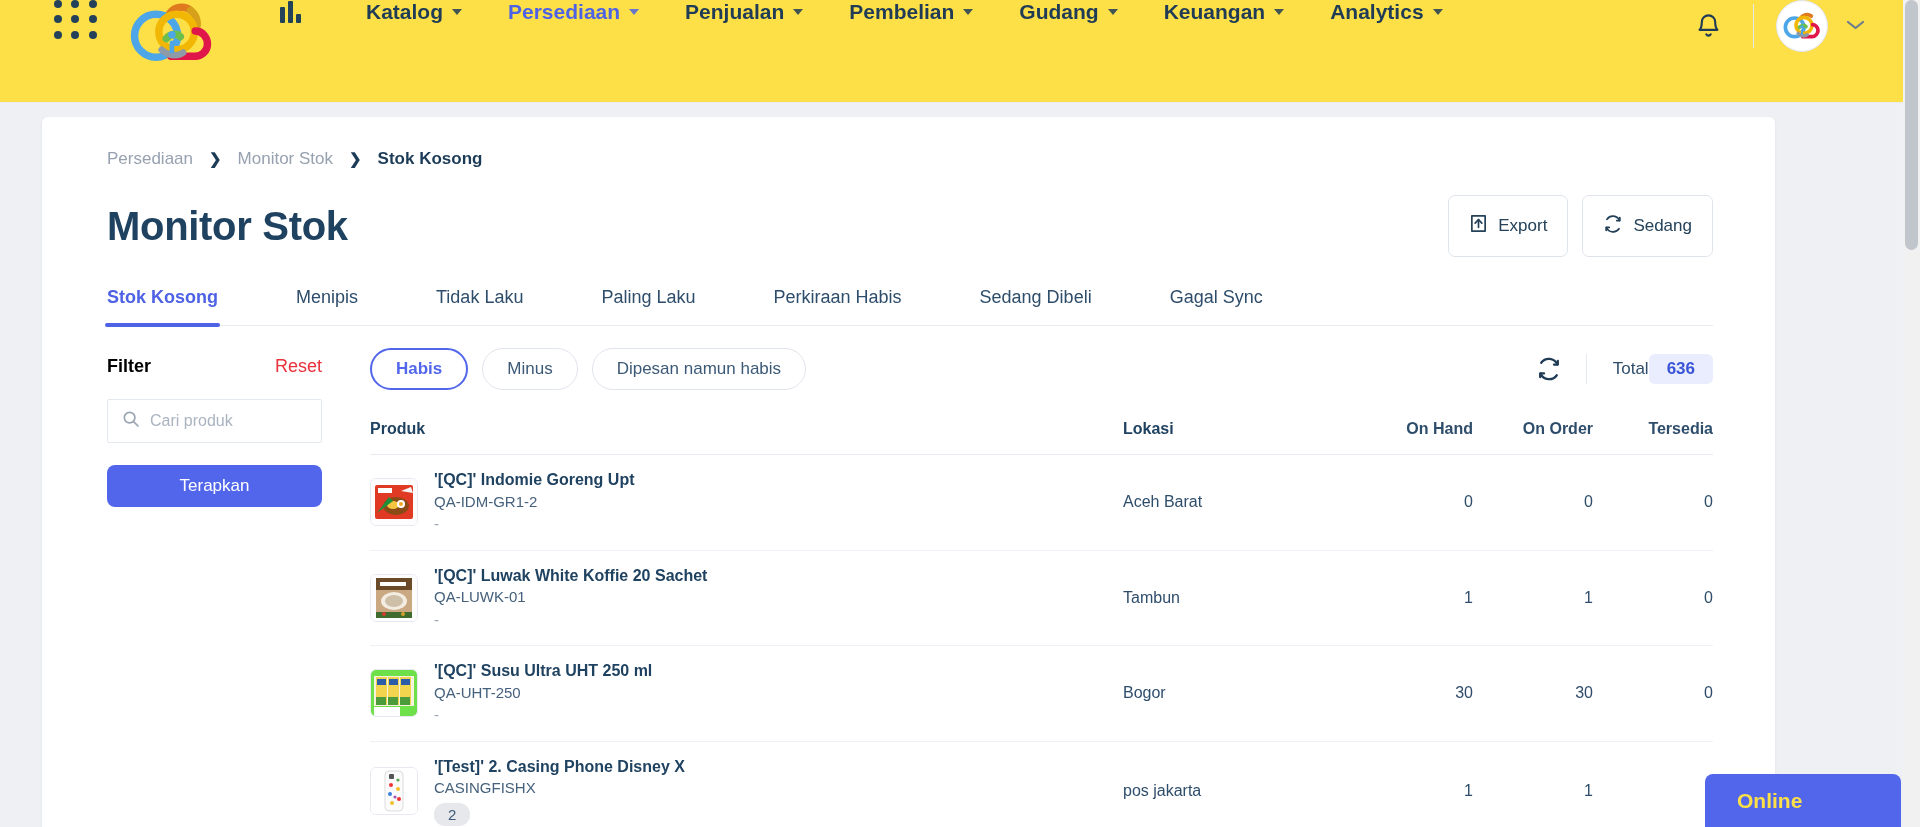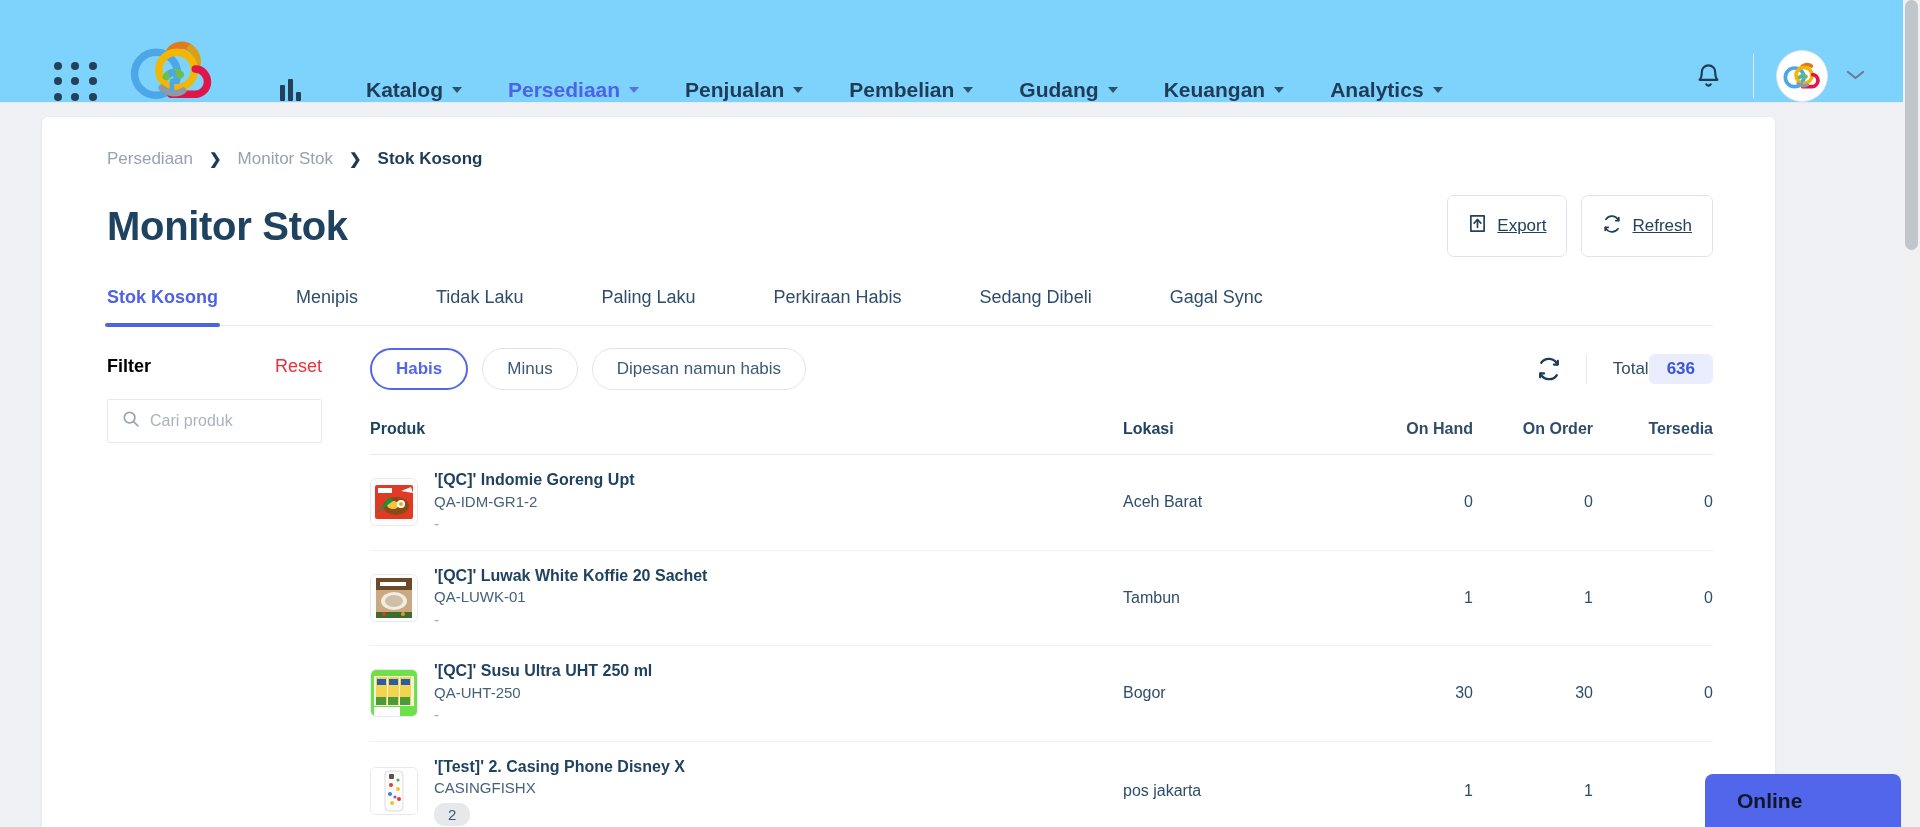--- a/index.html
+++ b/index.html
@@ -7,21 +7,21 @@
     width: 1920px; height: 827px;
     font-family: "Liberation Sans", sans-serif;
     background: #eef0f4;
     overflow: hidden;
   }
   .viewport { position: relative; width: 1920px; height: 827px; background: #eef0f4; }
 
   
   .topbar {
     position: absolute; top: 0; left: 0; width: 1903px; height: 103px;
-    background: #7dd3fc; display: flex; align-items: flex-end;
+    background: #fde047; display: flex; align-items: flex-start;
     border-bottom: 1px solid #e8ebf0;
   }
   .launcher {
     width: 46px; height: 40px; margin-left: 54px;
     display: grid; grid-template-columns: repeat(3, 1fr); grid-template-rows: repeat(3, 1fr);
     gap: 6px; cursor: pointer; align-content: center; justify-content: center;
   }
   .launcher i { width: 8px; height: 8px; border-radius: 50%; background: #234159; display: block; }
 
   .brand { margin-left: 28px; width: 86px; height: 64px; cursor: pointer; }
@@ -62,21 +62,20 @@
   .crumbs .sep { color: #1c3b57; font-weight: 700; font-size: 15px; }
 
   .title-row { display: flex; align-items: center; padding: 26px 62px 0 65px; }
   .page-title { font-size: 40px; font-weight: 700; color: #1f4260; letter-spacing: -.3px; }
   .title-actions { margin-left: auto; display: flex; gap: 14px; }
   .btn-outline {
     display: flex; align-items: center; gap: 10px;
     height: 62px; padding: 0 20px; border: 1px solid #dfe4ec; border-radius: 7px;
     background: #fff; color: #234159; font-size: 17px; cursor: pointer;
     font-family: "Liberation Sans", sans-serif;
-    text-decoration: underline;
   }
 
   
   .tabs { display: flex; align-items: stretch; margin: 30px 62px 0 65px; border-bottom: 1px solid #e8ebf0; }
   .tab {
     font-size: 18px; color: #2e4d6b; padding: 0 0 17px 0; margin-right: 78px;
     cursor: pointer; position: relative; white-space: nowrap;
   }
   .tab.active { color: #4d62e5; font-weight: 700; }
   .tab.active::after {
@@ -151,21 +150,21 @@
   .num { font-size: 16px; color: #2e4d6b; white-space: nowrap; }
   .col-loc { width: 230px; }
   .col-n { width: 120px; }
 
   
   .chat-widget {
     position: absolute; right: 19px; bottom: 0; width: 196px; height: 53px;
     background: #5166ea; border-radius: 8px 8px 0 0; display: flex; align-items: center;
     padding-left: 32px; cursor: pointer;
   }
-  .chat-widget span { color: #0f172a; font-size: 21px; font-weight: 700; }
+  .chat-widget span { color: #fde047; font-size: 21px; font-weight: 700; }
 
   
   .scrollbar-track { position: absolute; top: 0; right: 0; width: 17px; height: 827px; background: #f1f1f1; }
   .scrollbar-thumb { position: absolute; top: 0; right: 2px; width: 13px; height: 250px; background: #c1c5cc; border-radius: 7px; cursor: pointer; }
 </style>
 </head>
 <body>
 
 <div class="viewport">
 
@@ -291,21 +290,21 @@
         </button>
         <button class="btn-outline">
           <span>
             <svg width="20" height="20" viewBox="0 0 20 20" fill="none" stroke="#234159" stroke-width="1.8" stroke-linecap="round" stroke-linejoin="round">
               <path d="M16.5 6.5A7.2 7.2 0 0 0 4 5.2"></path>
                 <path d="M3.5 13.5A7.2 7.2 0 0 0 16 14.8"></path>
               <path d="M13.8 6.6h3V3.7"></path>
                 <path d="M6.2 13.4h-3v2.9"></path>
             </svg>
           </span>
-          <span>Refresh</span>
+          <span>Sedang</span>
         </button>
       </div>
     </div>
 
     <div class="tabs">
       <div class="tab active">Stok Kosong</div>
       <div class="tab">Menipis</div>
       <div class="tab">Tidak Laku</div>
       <div class="tab">Paling Laku</div>
       <div class="tab">Perkiraan Habis</div>
@@ -325,20 +324,21 @@
           <span>
             <svg width="18" height="18" viewBox="0 0 18 18" fill="none" stroke="#9aa4b2" stroke-width="1.7" stroke-linecap="round">
               <circle cx="7.6" cy="7.6" r="5.3"></circle>
                 <path d="M11.6 11.6L16 16"></path>
             </svg>
           </span>
           <input type="text" placeholder="Cari produk" style="">
         </div>
 
 
+        <button class="btn-apply">Terapkan</button>
       </div>
 
       <div class="table-col">
 
         <div class="pill-row">
           <button class="pill active">Habis</button>
           <button class="pill">Minus</button>
           <button class="pill">Dipesan namun habis</button>
 
           <div class="pill-right">

